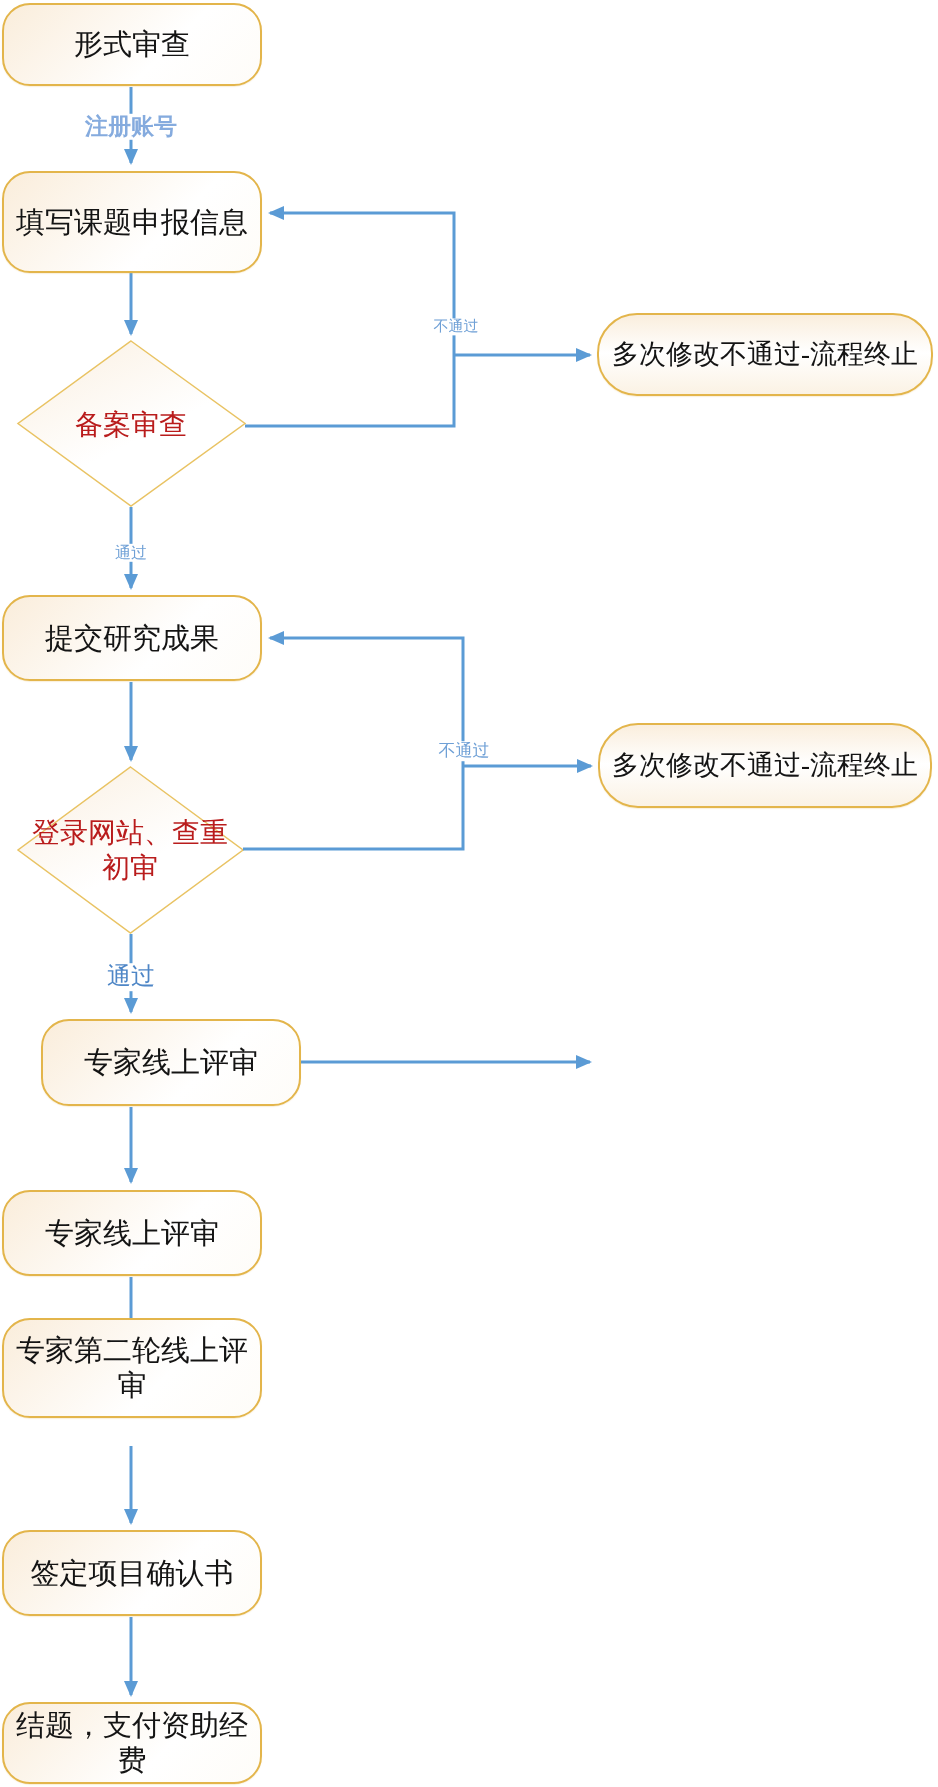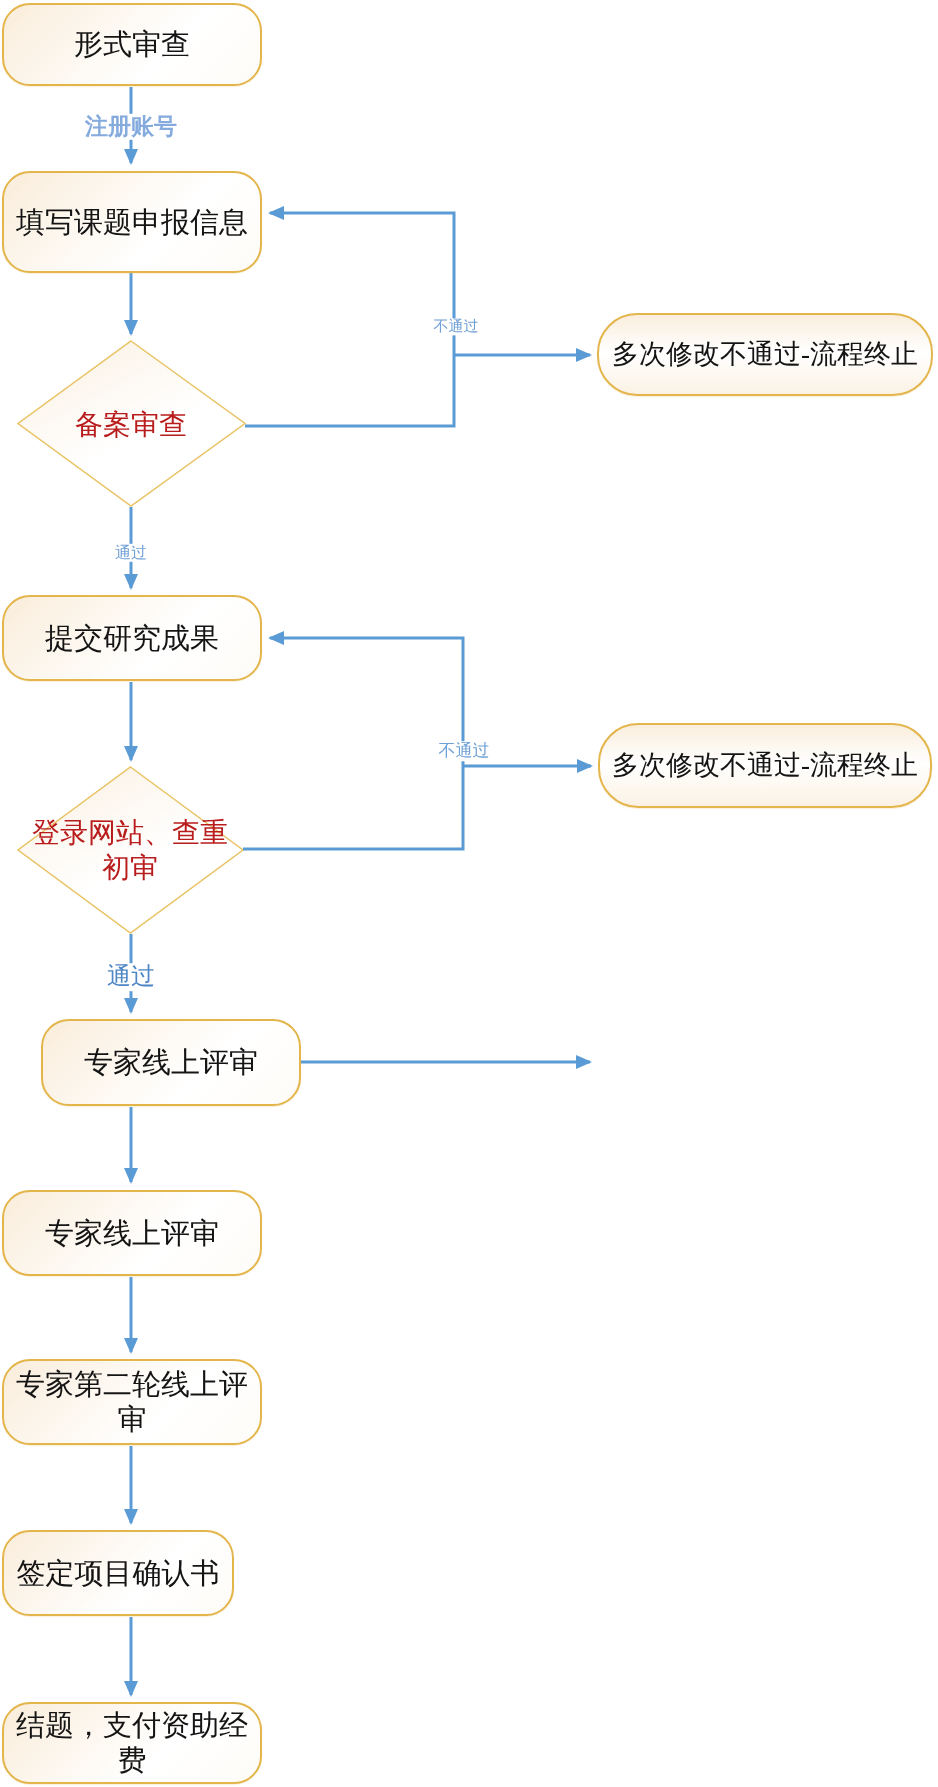--- a/index.html
+++ b/index.html
@@ -91,23 +91,23 @@
   <div class="node" style="left:2px;top:3px;width:260px;height:83px;">形式审查</div>
 
   <div class="node" style="left:2px;top:171px;width:260px;height:102px;text-align:center;">填写课题申报信息</div>
 
   <div class="node" style="left:2px;top:595px;width:260px;height:86px;">提交研究成果</div>
 
   <div class="node" style="left:2px;top:1019px;width:260px;height:87px;margin-left:39px;">专家线上评审</div>
 
   <div class="node" style="left:2px;top:1190px;width:260px;height:86px;">专家线上评审</div>
 
-  <div class="node" style="left:2px;top:1359px;width:260px;height:86px;">专家第二轮线上评审</div>
+  <div class="node" style="left:2px;top:1318px;width:260px;height:100px;">专家第二轮线上评审</div>
 
-  <div class="node" style="left:2px;top:1530px;width:232px;height:86px;">签定项目确认书</div>
+  <div class="node" style="left:2px;top:1530px;width:260px;height:86px;">签定项目确认书</div>
 
   <div class="node" style="left:2px;top:1702px;width:260px;height:82px;">结题，支付资助经费</div>
 
   <div class="node terminal" style="left:597px;top:313px;width:336px;height:83px;">多次修改不通过-流程终止</div>
 
   <div class="node terminal" style="left:598px;top:723px;width:334px;height:85px;">多次修改不通过-流程终止</div>
 
 
   <div class="diamond-label" style="left:131px;top:424px;">备案审查</div>
 

